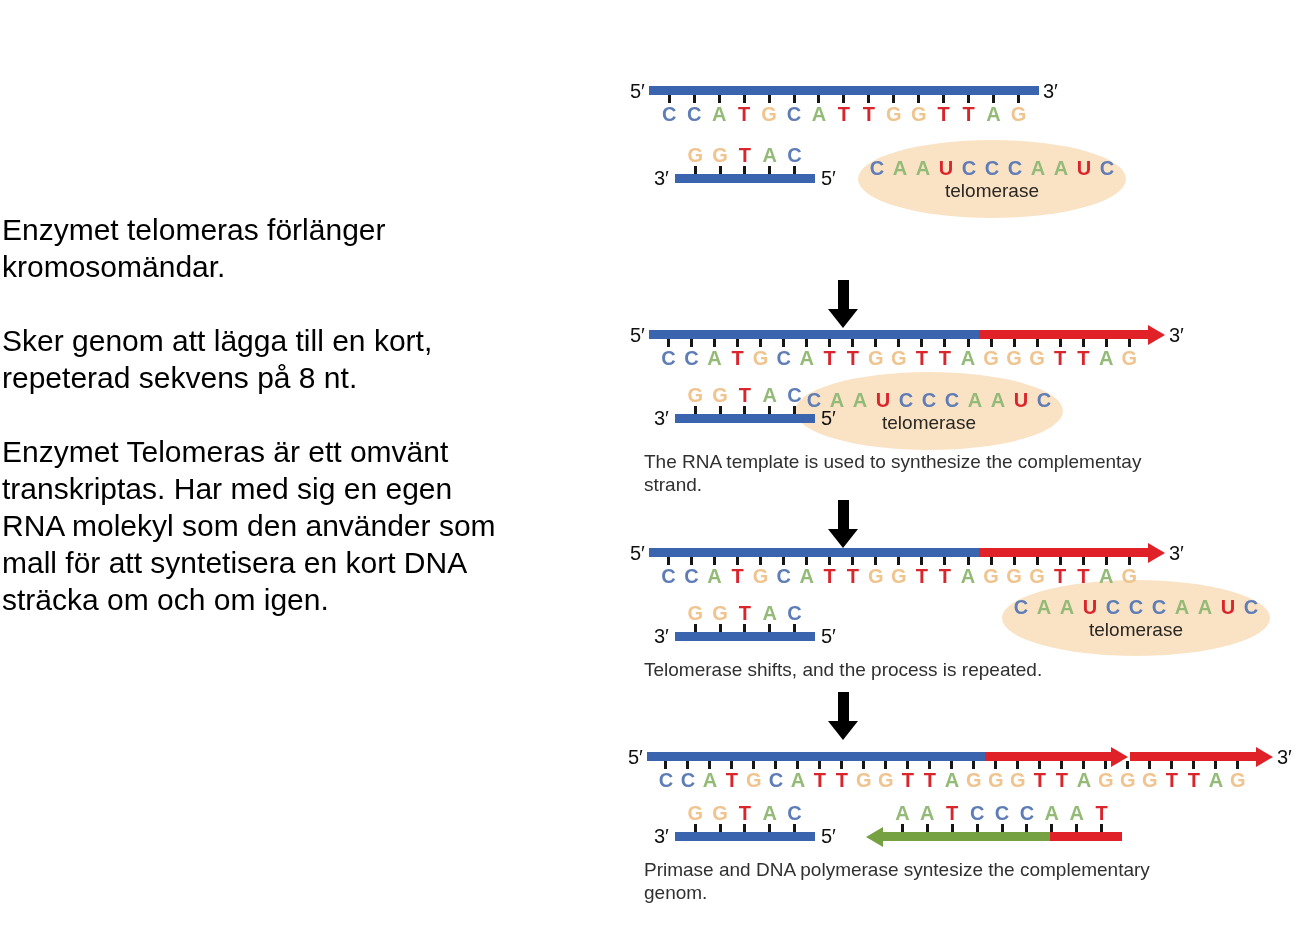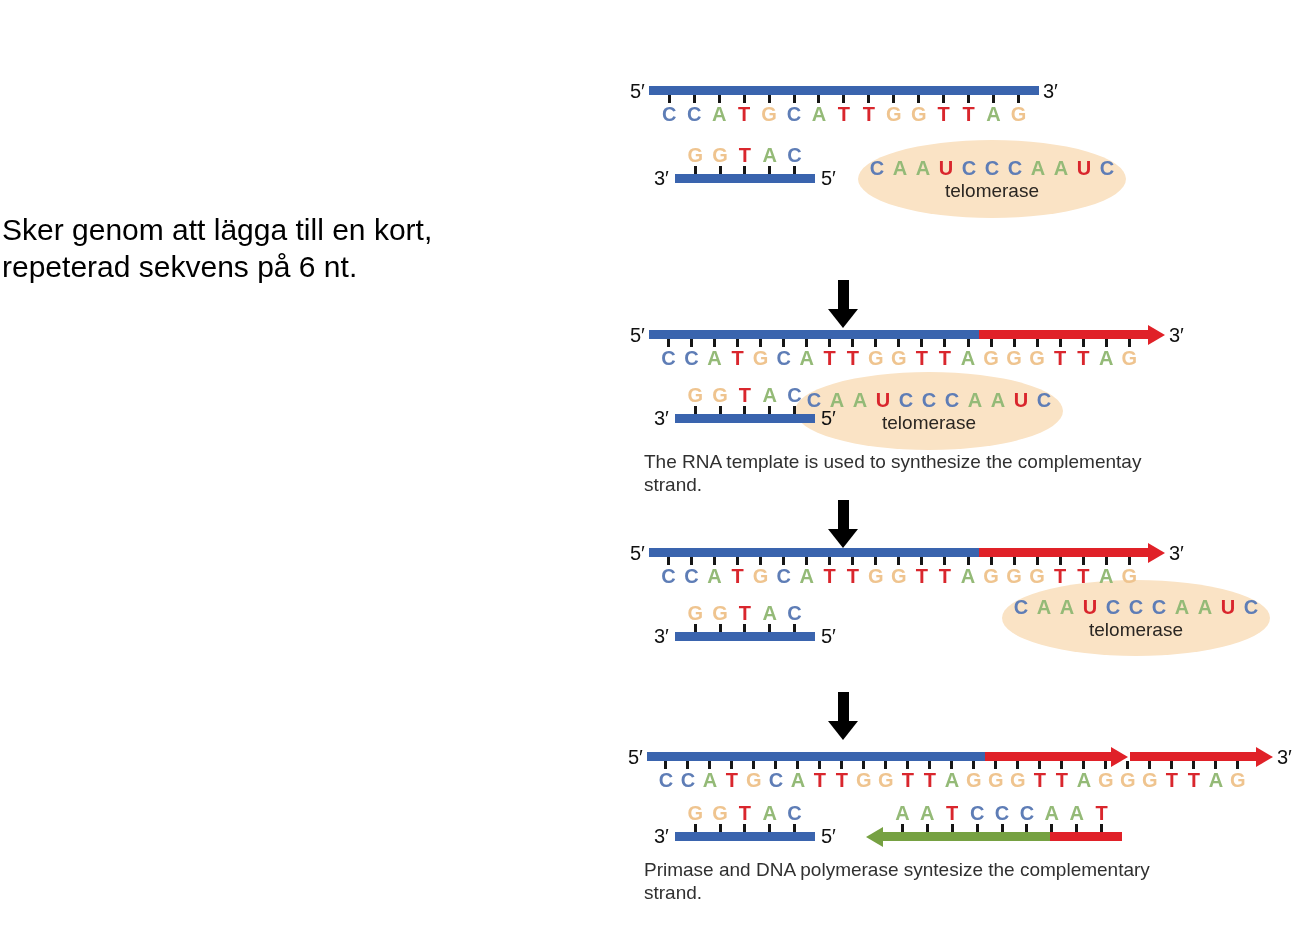--- a/index.html
+++ b/index.html
@@ -78,22 +78,29 @@
   
   #s4-top{left:8px;top:672px;}  #s4-top .strand-body{width:610px;}
   #s4-botl{left:34px;top:722px;} #s4-botl .strand-body{width:140px;}
   #s4-comp{left:262px;top:722px;} #s4-comp .strand-body{width:240px;}
   #s4-cap{left:24px;top:778px;}
 </style>
 </head>
 <body style="--strand-blue: #3a64ae; --strand-red: #e02128; --strand-green: #76a142; --ellipse-fill: #fae3c5; --tick: #161616;">
 
 <div class="left-notes">
+  <p>Enzymet telomeras förlänger
+kromosomändar.</p>
   <p>Sker genom att lägga till en kort,
-repeterad sekvens på 6 nt.</p>
+repeterad sekvens på 8 nt.</p>
+  <p>Enzymet Telomeras är ett omvänt
+transkriptas. Har med sig en egen
+RNA molekyl som den använder  som
+mall för att syntetisera en kort DNA
+sträcka om och om igen.</p>
 </div>
 
 <div class="diagram">
 
   <div id="s1-ell" class="telomerase">
     <div class="rna">
         <div class="cell">
           <span class="letter" style="color: rgb(94, 125, 182);">C</span>
         </div>
         <div class="cell">
@@ -566,20 +573,21 @@
             <span class="letter" style="color: rgb(94, 125, 182);">C</span>
             <i class="tick"></i>
           </div>
         </div>
       <div class="bar">
         <div class="seg blue" style="flex:100"></div>
       </div>
     </div>
     <span class="prime right">5′</span>
   </div>
+  <div id="s3-cap" class="caption">Telomerase shifts, and the process is repeated.</div>
   <div id="s3-arrow" class="down-arrow">
     <div class="shaft"></div>
       <div class="head"></div>
   </div>
 
   <div id="s4-top" class="strand-row top-strand has-arrow">
     <span class="prime left">5′</span>
     <div class="strand-body">
       <div class="bar">
         <div class="seg blue" style="flex:56"></div>
@@ -770,15 +778,15 @@
             <i class="tick"></i>
           </div>
         </div>
       <div class="bar">
         <div class="seg green arrow-left" style="flex:70"></div>
         <div class="seg red" style="flex:30"></div>
       </div>
     </div>
   </div>
   <div id="s4-cap" class="caption">Primase and DNA polymerase syntesize the complementary
-strand.</div>
+genom.</div>
 
 </div>
 
 </body></html>

